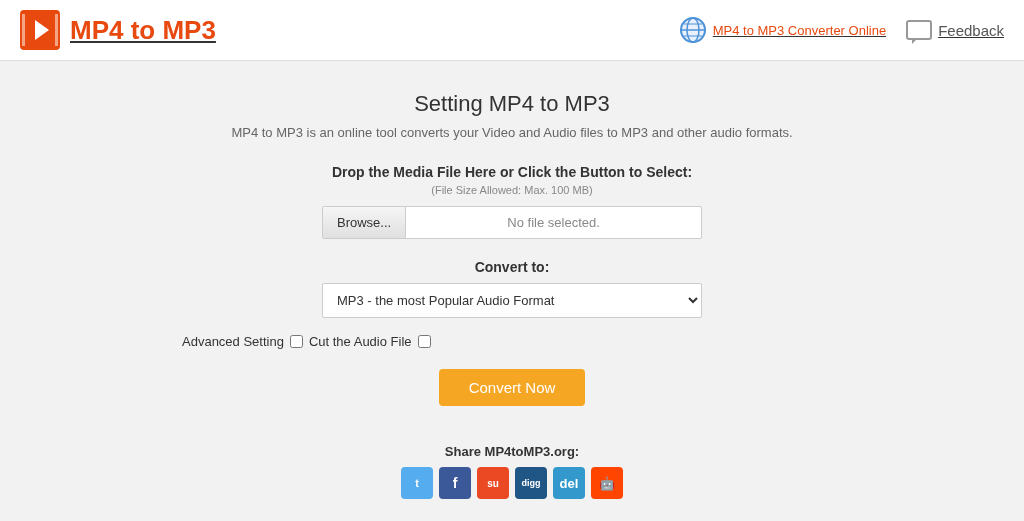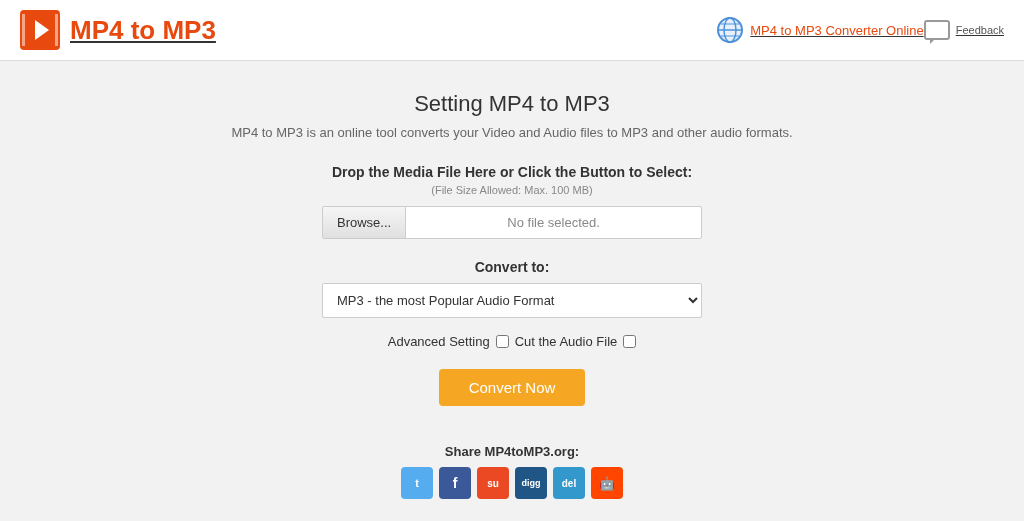--- a/index.html
+++ b/index.html
@@ -53,20 +53,21 @@
       border-right: 3px solid rgba(255,255,255,0.5);
     }
     .logo-title {
       font-size: 26px;
       font-weight: bold;
       color: #e8490f;
     }
     .header-right {
       display: flex;
       align-items: center;
+      gap: 20px;
     }
     .header-link {
       display: flex;
       align-items: center;
       gap: 6px;
       color: #e8490f;
       text-decoration: none;
       font-size: 13px;
     }
     .globe-icon {
@@ -86,21 +87,21 @@
       position: absolute;
       bottom: -6px;
       left: 4px;
       width: 0;
       height: 0;
       border-top: 6px solid #999;
       border-right: 6px solid transparent;
     }
     .feedback-text {
       color: #555;
-      font-size: 11px;
+      font-size: 15px;
     }
 
     
     .main {
       max-width: 700px;
       margin: 0 auto;
       padding: 30px 20px 20px;
       text-align: center;
     }
     .page-title {
@@ -167,21 +168,20 @@
       border: 1px solid #ccc;
       border-radius: 2px;
       background: #fff;
       color: #333;
       margin-bottom: 16px;
       appearance: auto;
     }
     .advanced-row {
       display: flex;
       align-items: center;
-      justify-content: center;
       gap: 6px;
       margin-bottom: 20px;
       font-size: 13px;
       color: #333;
     }
     .advanced-row input[type="checkbox"] {
       cursor: pointer;
     }
     .convert-btn {
       background: #f5a623;
@@ -284,17 +284,17 @@
     <button class="convert-btn">Convert Now</button>
   </div>
 
   <div class="share-section">
     <div class="share-label">Share MP4toMP3.org:</div>
     <div class="share-icons">
       <a class="share-icon share-twitter" href="#">t</a>
       <a class="share-icon share-facebook" href="#">f</a>
       <a class="share-icon share-stumble" href="#" style="font-size:10px;">su</a>
       <a class="share-icon share-digg" href="#" style="font-size:9px;">digg</a>
-      <a class="share-icon share-delicious" href="#" style="font-size:10px;">del</a>
+      <a class="share-icon share-delicious" href="#" style="font-size:13px;">del</a>
       <a class="share-icon share-reddit" href="#" style="font-size:13px;">🤖</a>
     </div>
   </div>
 </main>
 
 </body></html>

